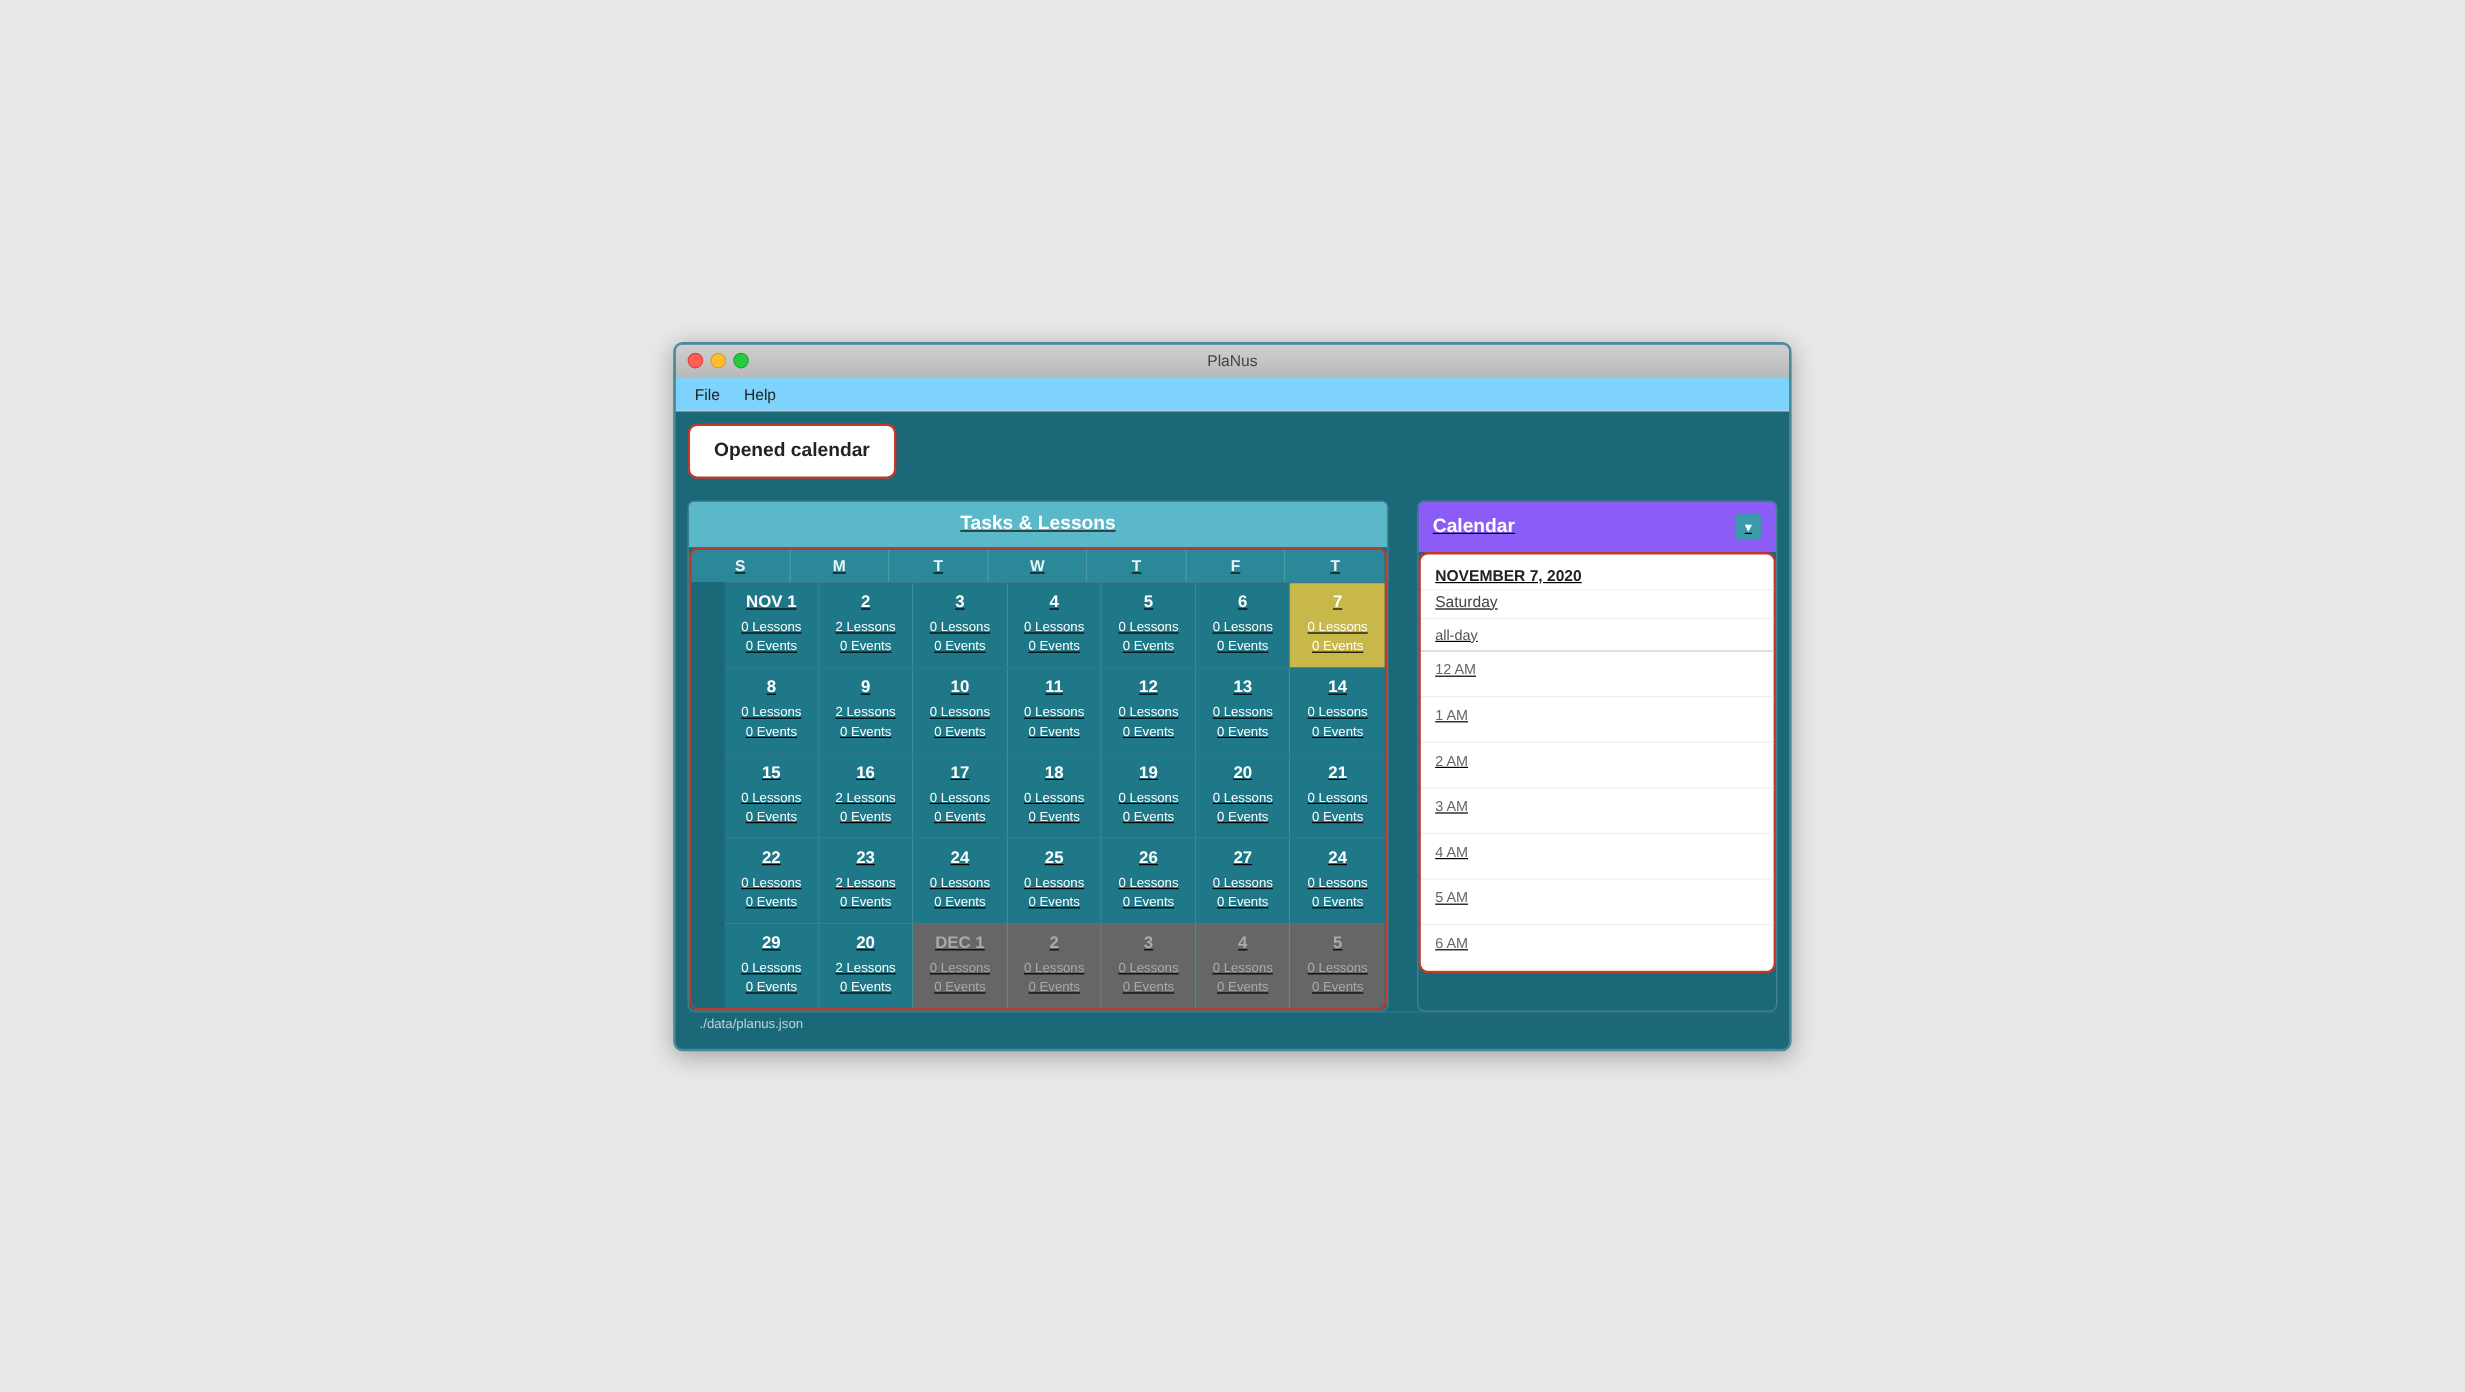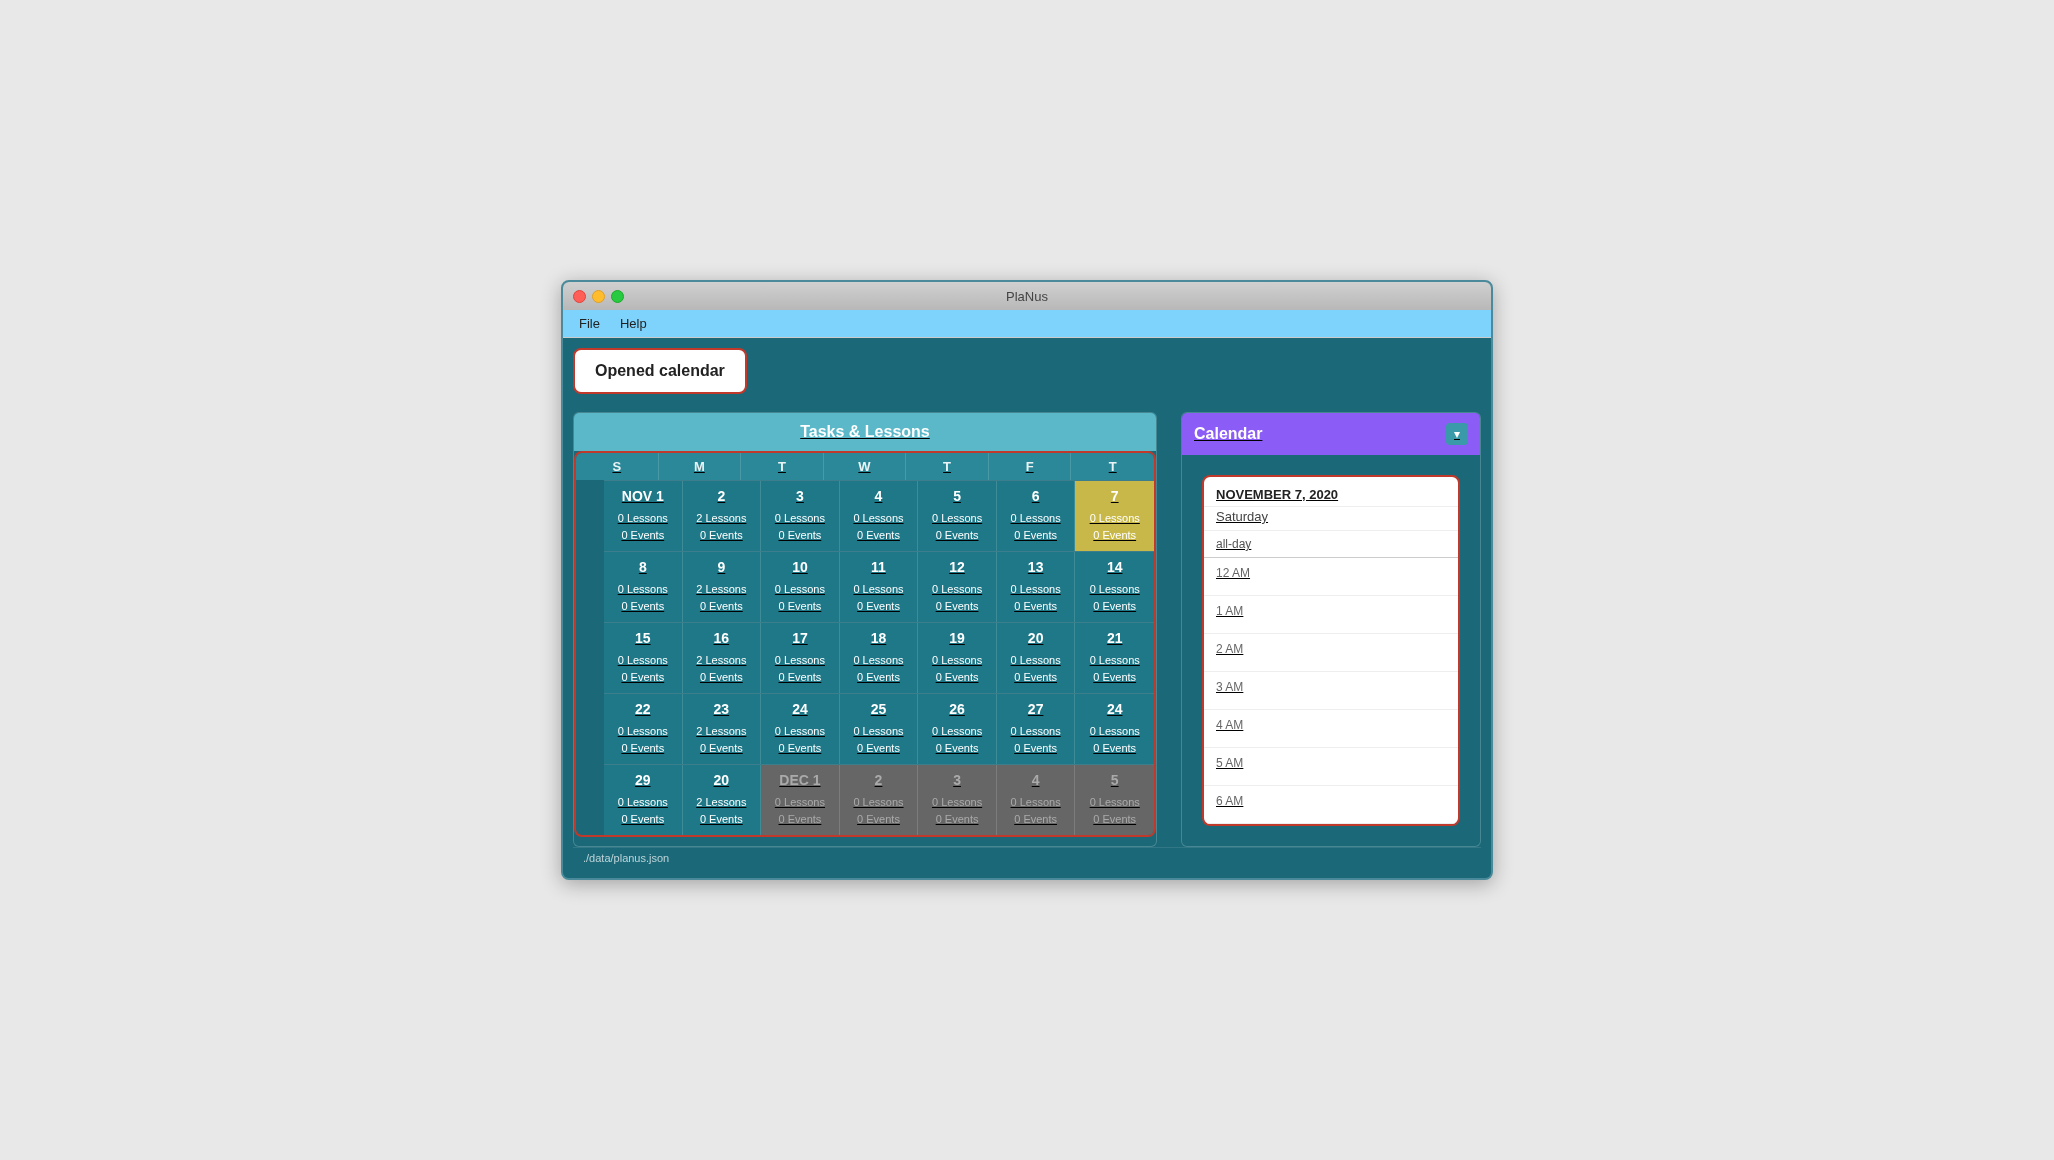--- a/index.html
+++ b/index.html
@@ -226,21 +226,21 @@
       display: flex;
       align-items: center;
       justify-content: center;
       font-size: 12px;
     }
 
     .day-view-content {
       background: white;
       border: 2px solid #c0392b;
       border-radius: 8px;
-      margin: 20px;
+      margin: 0;
       overflow: hidden;
     }
 
     .day-view-date {
       padding: 10px 12px 4px;
       font-size: 13px;
       font-weight: 700;
       color: #222;
       border-bottom: 1px solid #eee;
     }

